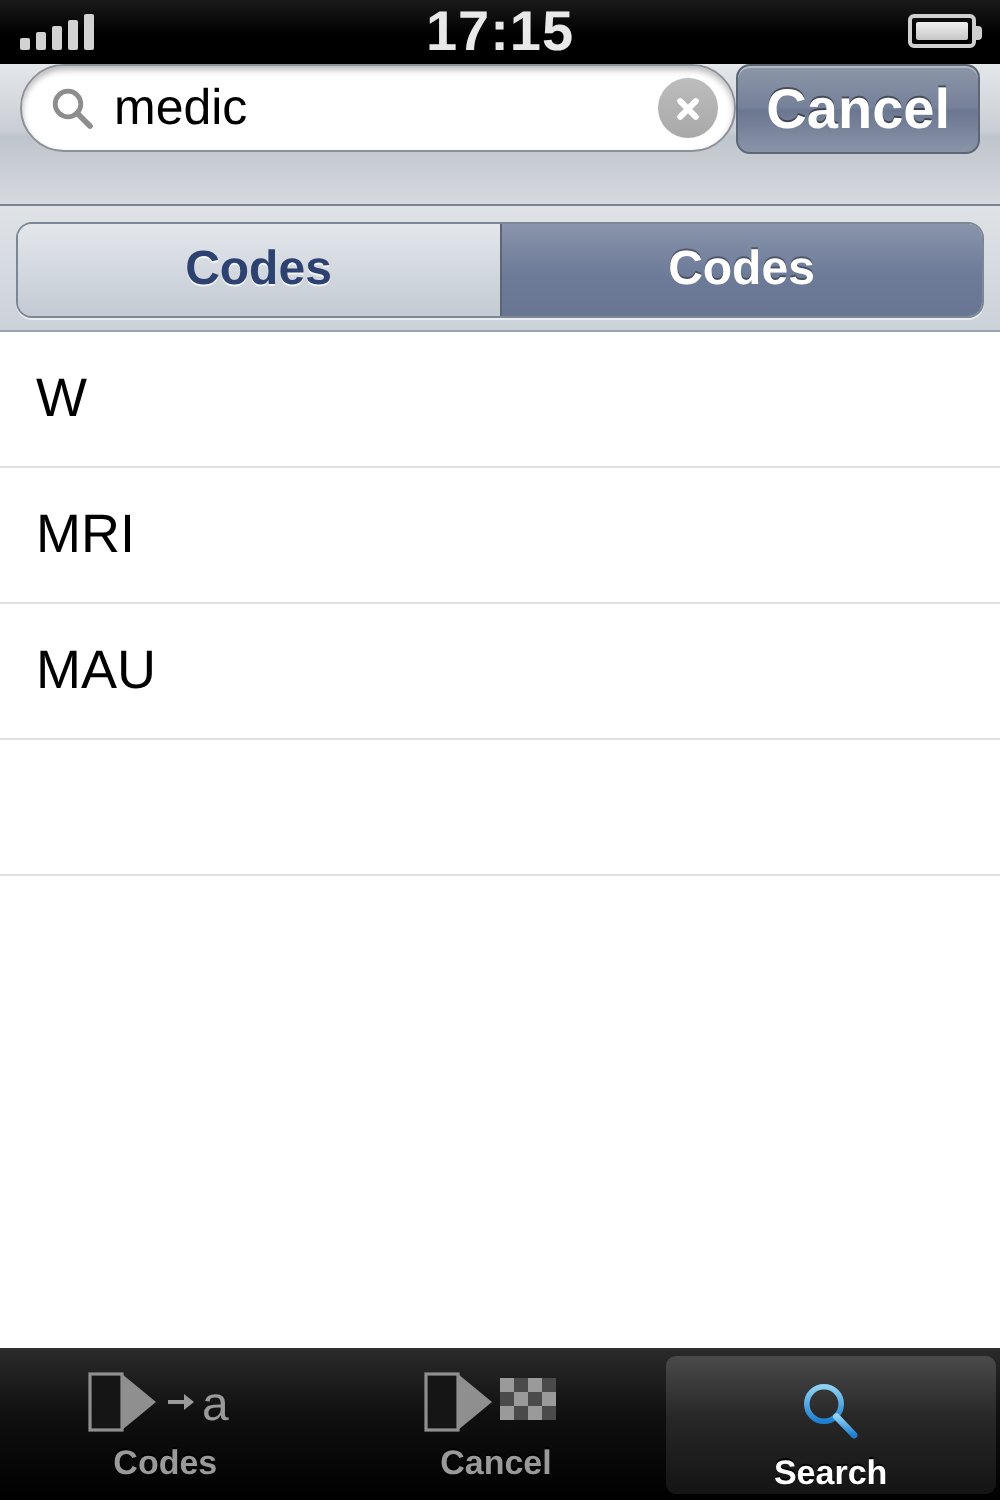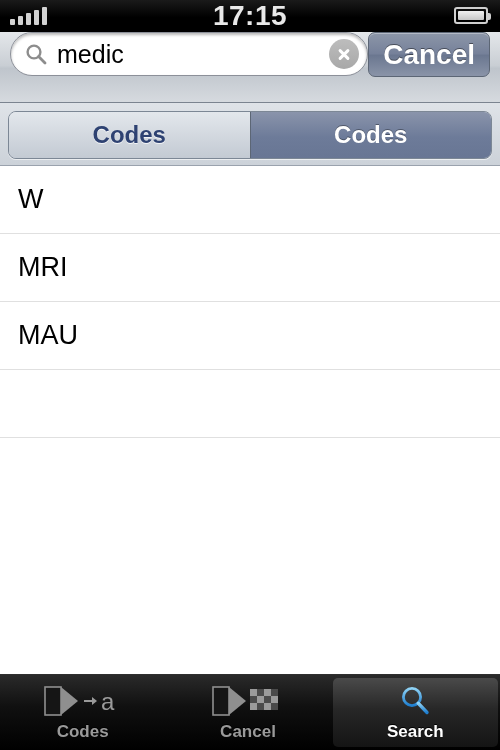--- a/index.html
+++ b/index.html
@@ -233,20 +233,21 @@
     display: flex;
     flex-direction: column;
     align-items: center;
     justify-content: center;
     gap: 4px;
   }
   .tab.active {
     background: linear-gradient(180deg, #4a4a4a 0%, #272727 45%, #141414 100%);
     border-radius: 5px;
     margin: 3px 2px;
+    justify-content: flex-end;
   }
   .tab .ic {
     height: 34px;
     display: flex;
     align-items: center;
     justify-content: center;
   }
   .tab .tl {
     font-size: 17px;
     font-weight: bold;

